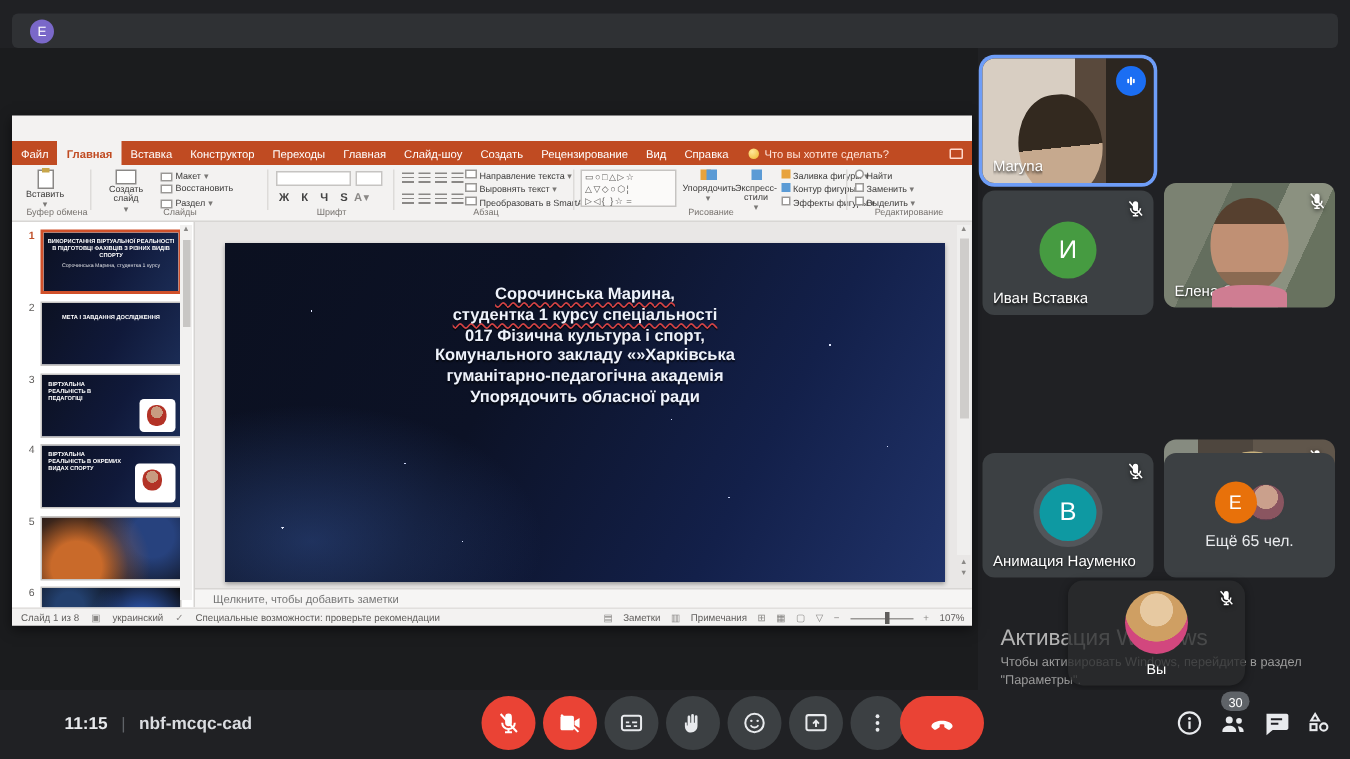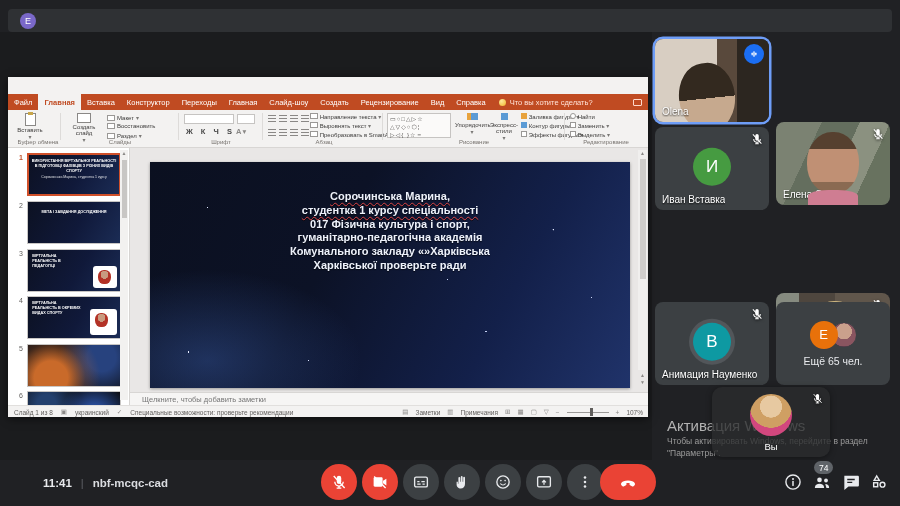--- a/index.html
+++ b/index.html
@@ -299,23 +299,23 @@
         <div class="tscroll"></div>
         <div class="tscroll-up">▲</div>
       </div>
 
       <div class="editor">
         <div class="slide">
           <div class="slide-sub">
             <div><span class="sp">Сорочинська Марина,</span></div>
             <div><span class="sp">студентка 1 курсу спеціальності</span></div>
             <div>017 Фізична культура і  спорт,</div>
+            <div>Комунального закладу «»Харківська</div>
             <div>гуманітарно-педагогічна академія</div>
-            <div>Комунального закладу «»Харківська</div>
-            <div>Харківської проверьте ради</div>
+            <div>Упорядочить обласної ради</div>
           </div>
         </div>
         <div class="vscroll">▲<div class="vthumb"></div></div>
         <div class="vnav">▲<br>▼</div>
       </div>
 
       <div class="notes">
         <span>Щелкните, чтобы добавить заметки</span>
       </div>
 
@@ -350,21 +350,21 @@
     <div class="wm-l1">Чтобы активировать Windows, перейдите в раздел</div>
     <div class="wm-l2">"Параметры".</div>
   </div>
 
   <div class="tile ph p1 speaking" style="left:655px;top:39px;">
     <span class="audio-ind">
         <svg width="12" height="12" viewBox="0 0 24 24" fill="currentColor">
           <use href="#audiobars"></use>
         </svg>
       </span>
-    <span class="nametag">Olena</span>
+    <span class="nametag">Maryna</span>
   </div>
   <div class="tile ph p2" style="left:776px;top:39px;">
     <svg class="micoff-ico" viewBox="0 0 24 24">
         <use href="#micoff"></use>
       </svg>
     <span class="nametag">Елена От</span>
   </div>
   <div class="tile" style="left:655px;top:127px;">
     <span class="big-avatar" style="background:#469b41;">И</span>
     <svg class="micoff-ico" viewBox="0 0 24 24">
@@ -403,21 +403,21 @@
   <div class="self-tile">
     <span class="self-ava"></span>
     <svg class="self-mic" viewBox="0 0 24 24">
         <use href="#micoff"></use>
       </svg>
     <div class="self-label">Вы</div>
   </div>
 
   <div class="footer">
     <div class="f-left">
-      <span class="time">11:41</span>
+      <span class="time">11:15</span>
       <span class="fsep">|</span>
       <span class="code">nbf-mcqc-cad</span>
     </div>
   </div>
   <button class="ctl red" style="left:321px;">
       <svg viewBox="0 0 24 24">
         <use href="#micoff"></use>
       </svg>
     </button>
   <button class="ctl red" style="left:362px;">
@@ -461,21 +461,21 @@
     </svg>
   <svg class="ricon" style="left:812px;" viewBox="0 0 24 24">
       <use href="#people"></use>
     </svg>
   <svg class="ricon" style="left:841px;" viewBox="0 0 24 24">
       <use href="#chat"></use>
     </svg>
   <svg class="ricon" style="left:869px;" viewBox="0 0 24 24">
       <use href="#act"></use>
     </svg>
-  <span class="badge">74</span>
+  <span class="badge">30</span>
 
   <svg width="0" height="0" style="position:absolute;">
     <defs>
       <g id="micoff">
         <path fill="currentColor" d="M12 14.8a3 3 0 0 0 3-3V6.6a3 3 0 1 0-6 0v5.2a3 3 0 0 0 3 3z"></path>
         <path fill="none" stroke="currentColor" stroke-width="1.8" d="M17.6 11.8a5.6 5.6 0 0 1-11.2 0"></path>
         <path fill="none" stroke="currentColor" stroke-width="1.8" d="M12 17.4v2.8M8.9 20.2h6.2"></path>
         <path fill="none" stroke="currentColor" stroke-width="1.8" d="M5 4l14.5 16"></path>
       </g>
       <g id="camoff">

